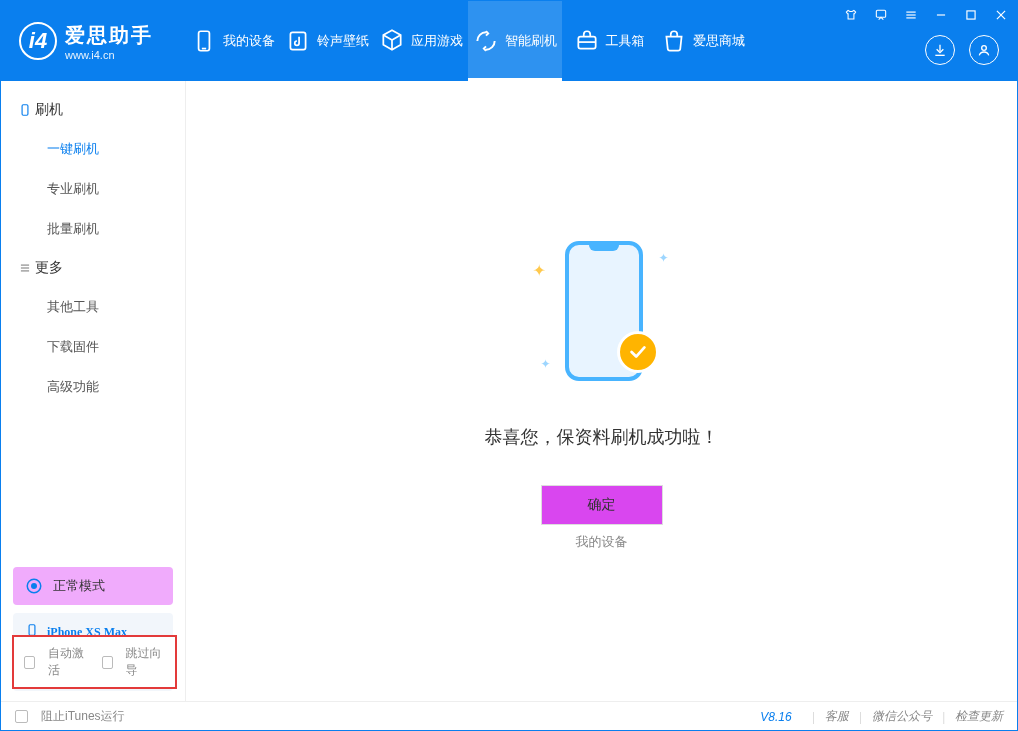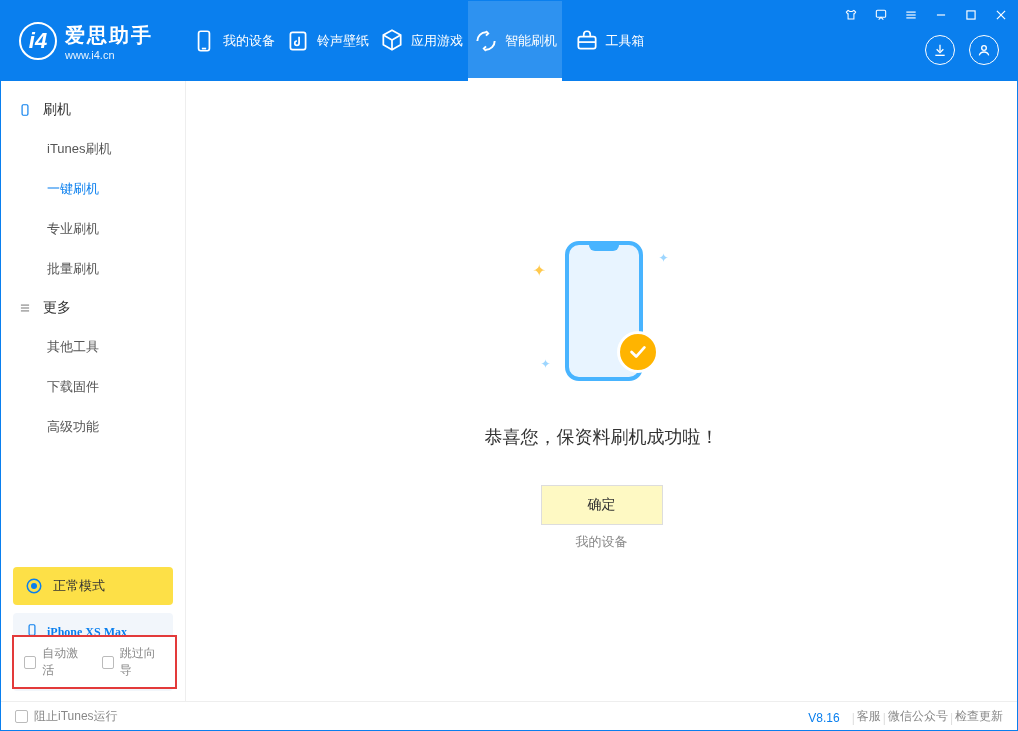--- a/index.html
+++ b/index.html
@@ -100,36 +100,36 @@
     display: flex;
     flex-direction: column;
   }
   .sidebar-scroll { flex: 1; overflow-y: auto; padding-top: 10px; }
   .side-section-header {
     display: flex;
     align-items: center;
     padding: 10px 14px 10px 16px;
     font-size: 14px;
     color: #333;
-    gap: 10px;
+    gap: 2px;
   }
   .side-section-header .hicon { width:16px; height:16px; display:flex; align-items:center; justify-content:center; }
   .side-item {
     padding: 11px 14px 11px 46px;
     font-size: 13px;
     color: #555;
     cursor: pointer;
   }
   .side-item.active { color: #0a7fee; }
 
   .sidebar-bottom {
     padding: 8px 12px 10px 12px;
   }
   .status-card {
-    background: #fde047;
+    background: #f0abfc;
     border-radius: 4px;
     padding: 10px 12px;
     display: flex;
     align-items: center;
     gap: 10px;
     font-size: 13px;
     color: #333;
     margin-bottom: 8px;
   }
   .status-dot {
@@ -206,21 +206,21 @@
   .sparkle.s2 { right: 18px; top: 20px; color:#9dd6ff; font-size:12px; }
   .sparkle.s3 { left: 24px; bottom: 30px; color:#9dd6ff; font-size:12px; }
 
   .success-text {
     font-size: 18px;
     color: #333;
     margin-bottom: 36px;
   }
   .ok-btn {
     border: 1px solid #ddd;
-    background: #fef9c3;
+    background: #d946ef;
     padding: 10px 46px;
     font-size: 14px;
     color: #333;
     cursor: pointer;
     margin-bottom: 8px;
   }
   .view-log {
     color: #888;
     font-size: 13px;
     text-decoration: none;
@@ -233,42 +233,42 @@
     bottom: 42px;
     border: 2px solid #e33a3a;
     padding: 8px 10px;
     display: flex;
     gap: 14px;
     align-items: center;
     width: 165px;
     background: white;
   }
   .cb {
-    display: flex; align-items: center; gap: 6px;
+    display: flex; align-items: center; gap: 13px;
     font-size: 12px; color: #888;
     cursor: pointer;
   }
   .cb-box {
     width: 13px; height: 13px;
     border: 1px solid #bbb;
     border-radius: 2px;
   }
 
   .statusbar {
     height: 30px;
     border-top: 1px solid #eee;
     background: white;
     display: flex;
     align-items: center;
     padding: 0 14px;
     font-size: 12px;
     color: #888;
   }
   .statusbar .left { display:flex; align-items:center; gap:6px; flex:1; }
-  .statusbar .right { display:flex; align-items:flex-end; gap:2px; }
+  .statusbar .right { display:flex; align-items:center; gap:10px;font-style:italic; }
   .statusbar .version { color:#0a7fee; margin-right: 10px; }
   .statusbar .link { color:#888; cursor:pointer; }
   .statusbar .sep { color:#ddd; }
 </style>
 </head>
 <body>
 
 <div class="titlebar">
   <div class="logo-block">
     <div class="logo-circle">i4</div>
@@ -318,20 +318,29 @@
     </div>
     <div class="tab">
       <span class="icon">
         <svg viewBox="0 0 24 24" fill="none" stroke="white" stroke-width="1.6">
             <rect x="4" y="8" width="16" height="11" rx="2"></rect>
             <path d="M9 8V6a3 3 0 0 1 6 0v2"></path>
             <line x1="4" y1="13" x2="20" y2="13"></line>
           </svg>
       </span>
       <span class="label">工具箱</span>
+    </div>
+    <div class="tab">
+      <span class="icon">
+        <svg viewBox="0 0 24 24" fill="none" stroke="white" stroke-width="1.6">
+            <path d="M5 8h14l-1.2 11a2 2 0 0 1-2 1.8H8.2a2 2 0 0 1-2-1.8L5 8z"></path>
+            <path d="M9 8V6a3 3 0 0 1 6 0v2"></path>
+          </svg>
+      </span>
+      <span class="label">爱思商城</span>
     </div>
   </div>
 
   <div class="window-controls">
     <div class="wc">
       <svg width="14" height="14" viewBox="0 0 24 24" fill="none" stroke="white" stroke-width="1.8">
           <path d="M7 4l-3 3 2 3h1v9h10v-9h1l2-3-3-3-3 2h-4l-3-2z"></path>
         </svg>
     </div>
     <div class="wc">
@@ -386,21 +395,20 @@
   <div class="sidebar">
     <div class="sidebar-scroll">
       <div class="side-section-header">
         <span class="hicon">
           <svg width="14" height="14" viewBox="0 0 24 24" fill="none" stroke="#0a7fee" stroke-width="2">
               <rect x="7" y="3" width="10" height="18" rx="2"></rect>
             </svg>
         </span>
         <span>刷机</span>
       </div>
-      <div class="side-item">iTunes刷机</div>
       <div class="side-item active">一键刷机</div>
       <div class="side-item">专业刷机</div>
       <div class="side-item">批量刷机</div>
 
       <div class="side-section-header">
         <span class="hicon">
           <svg width="14" height="14" viewBox="0 0 24 24" fill="none" stroke="#888" stroke-width="2">
               <line x1="5" y1="7" x2="19" y2="7"></line>
               <line x1="5" y1="12" x2="19" y2="12"></line>
               <line x1="5" y1="17" x2="19" y2="17"></line>

